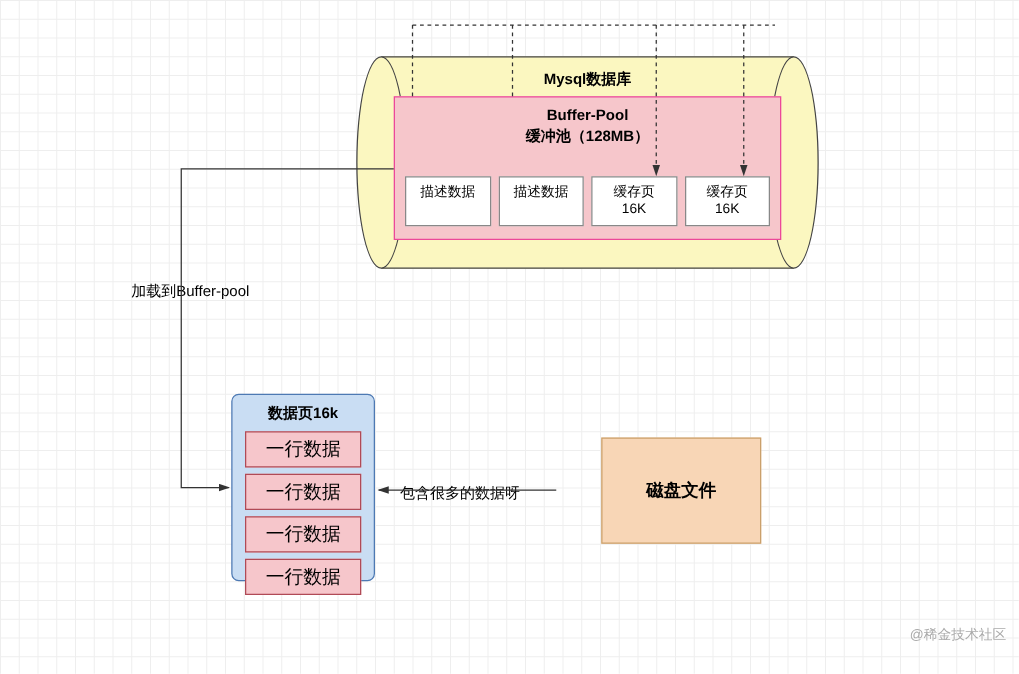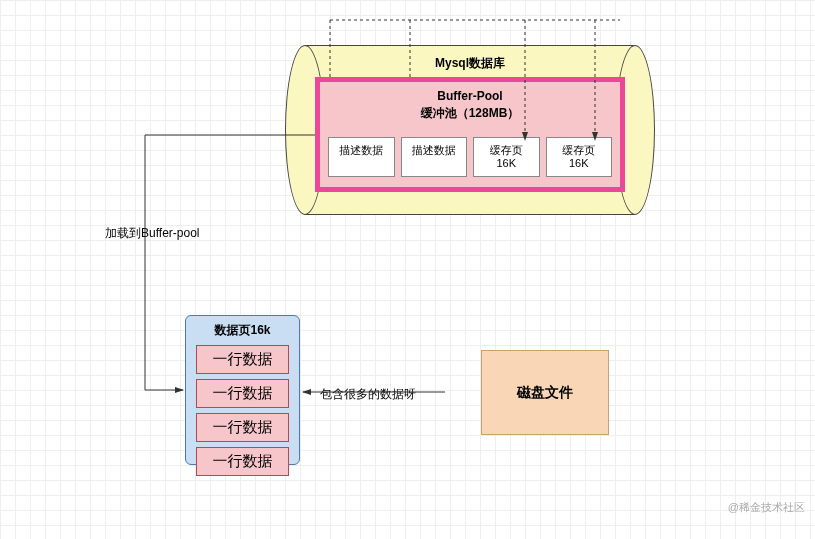--- a/index.html
+++ b/index.html
@@ -53,21 +53,21 @@
     white-space: nowrap;
     text-align: center;
   }
   .buffer-pool {
     position: absolute;
     left: 30px;
     top: 32px;
     right: 30px;
     height: 115px;
     background: #f6c6cb;
-    border: 5px solid #ec4899;
+    border: 1px solid #ec4899;
     text-align: center;
   }
   .bp-title { font-weight: bold; margin-top: 6px; line-height: 1.4; }
   .bp-items {
     position: absolute;
     left: 8px; right: 8px; bottom: 10px;
     display: flex;
     justify-content: center;
     gap: 6px;
   }

